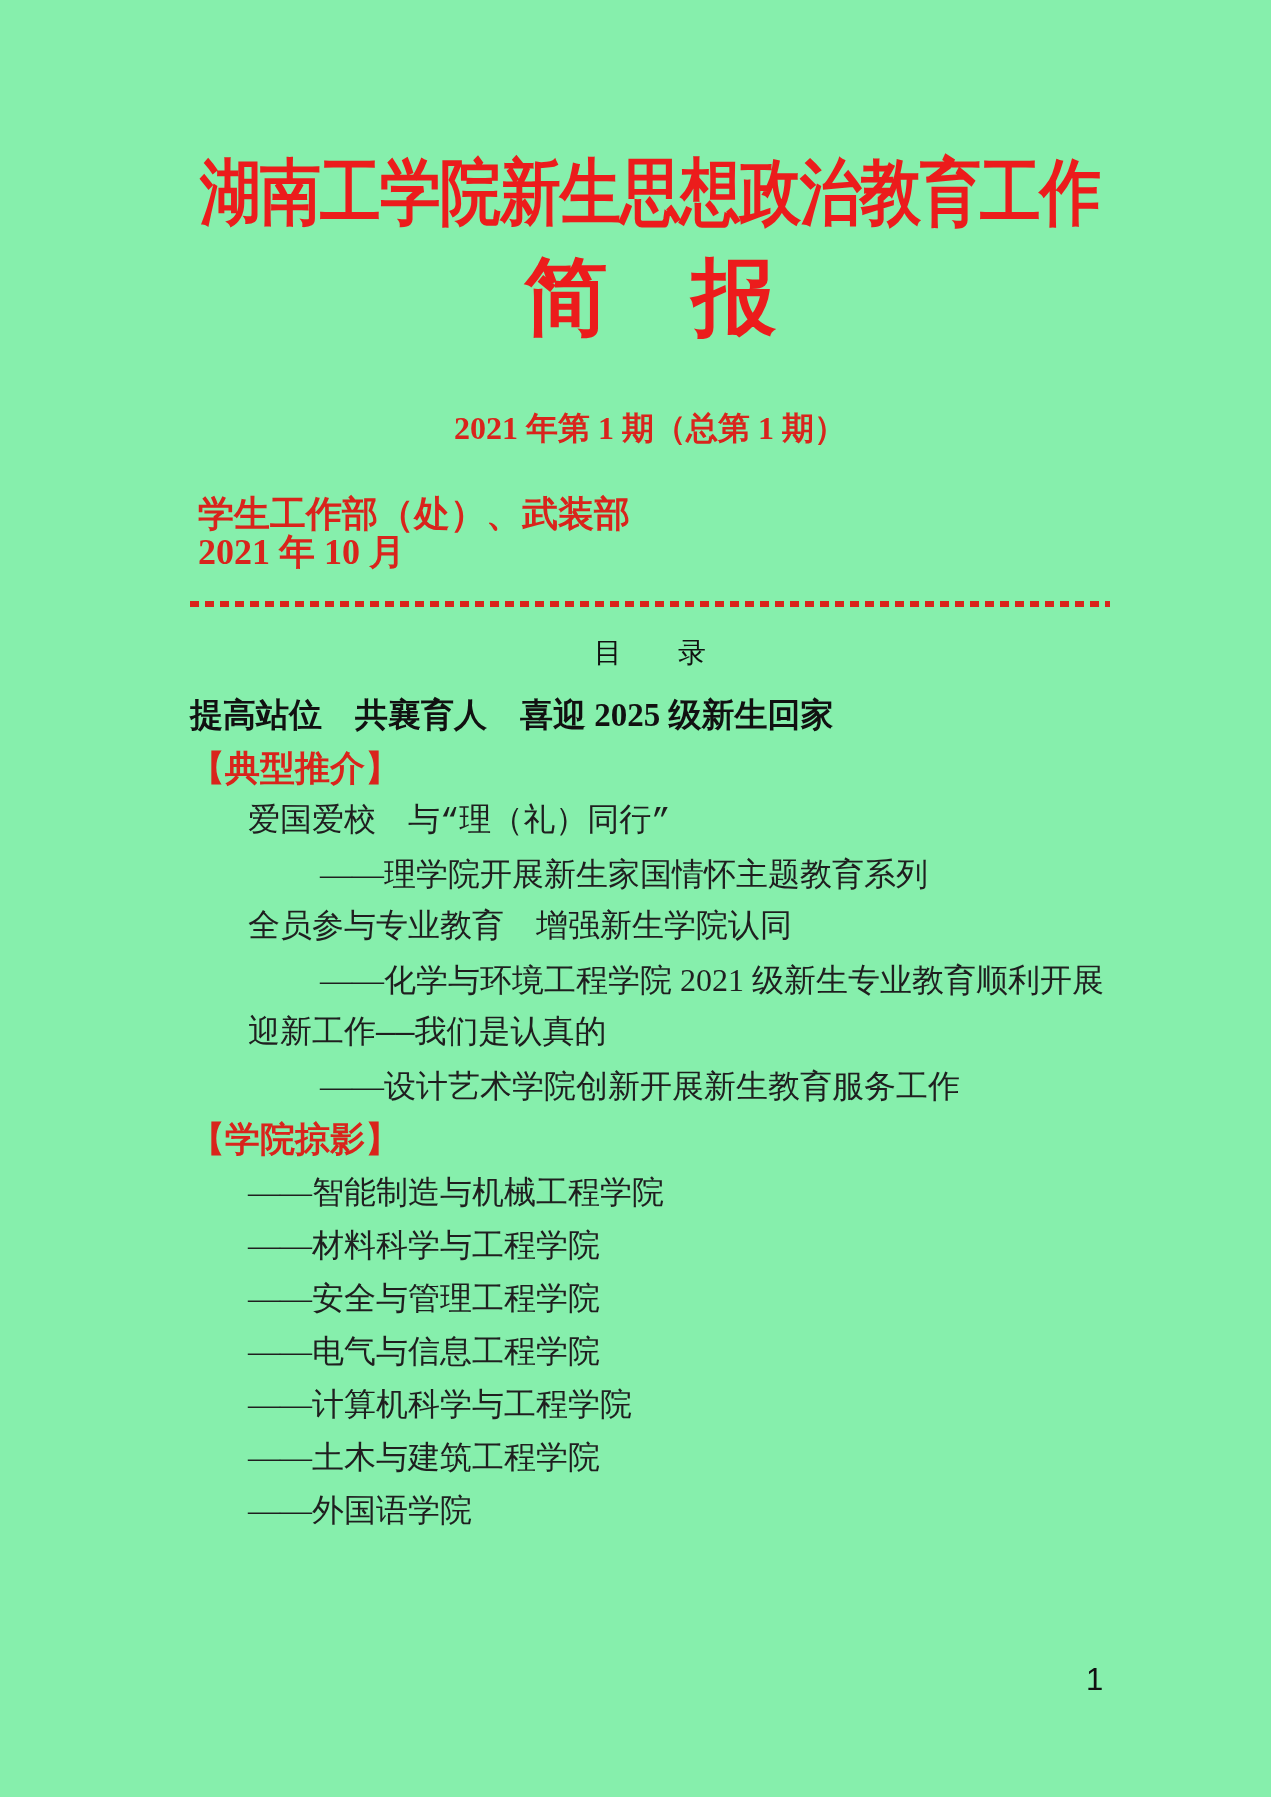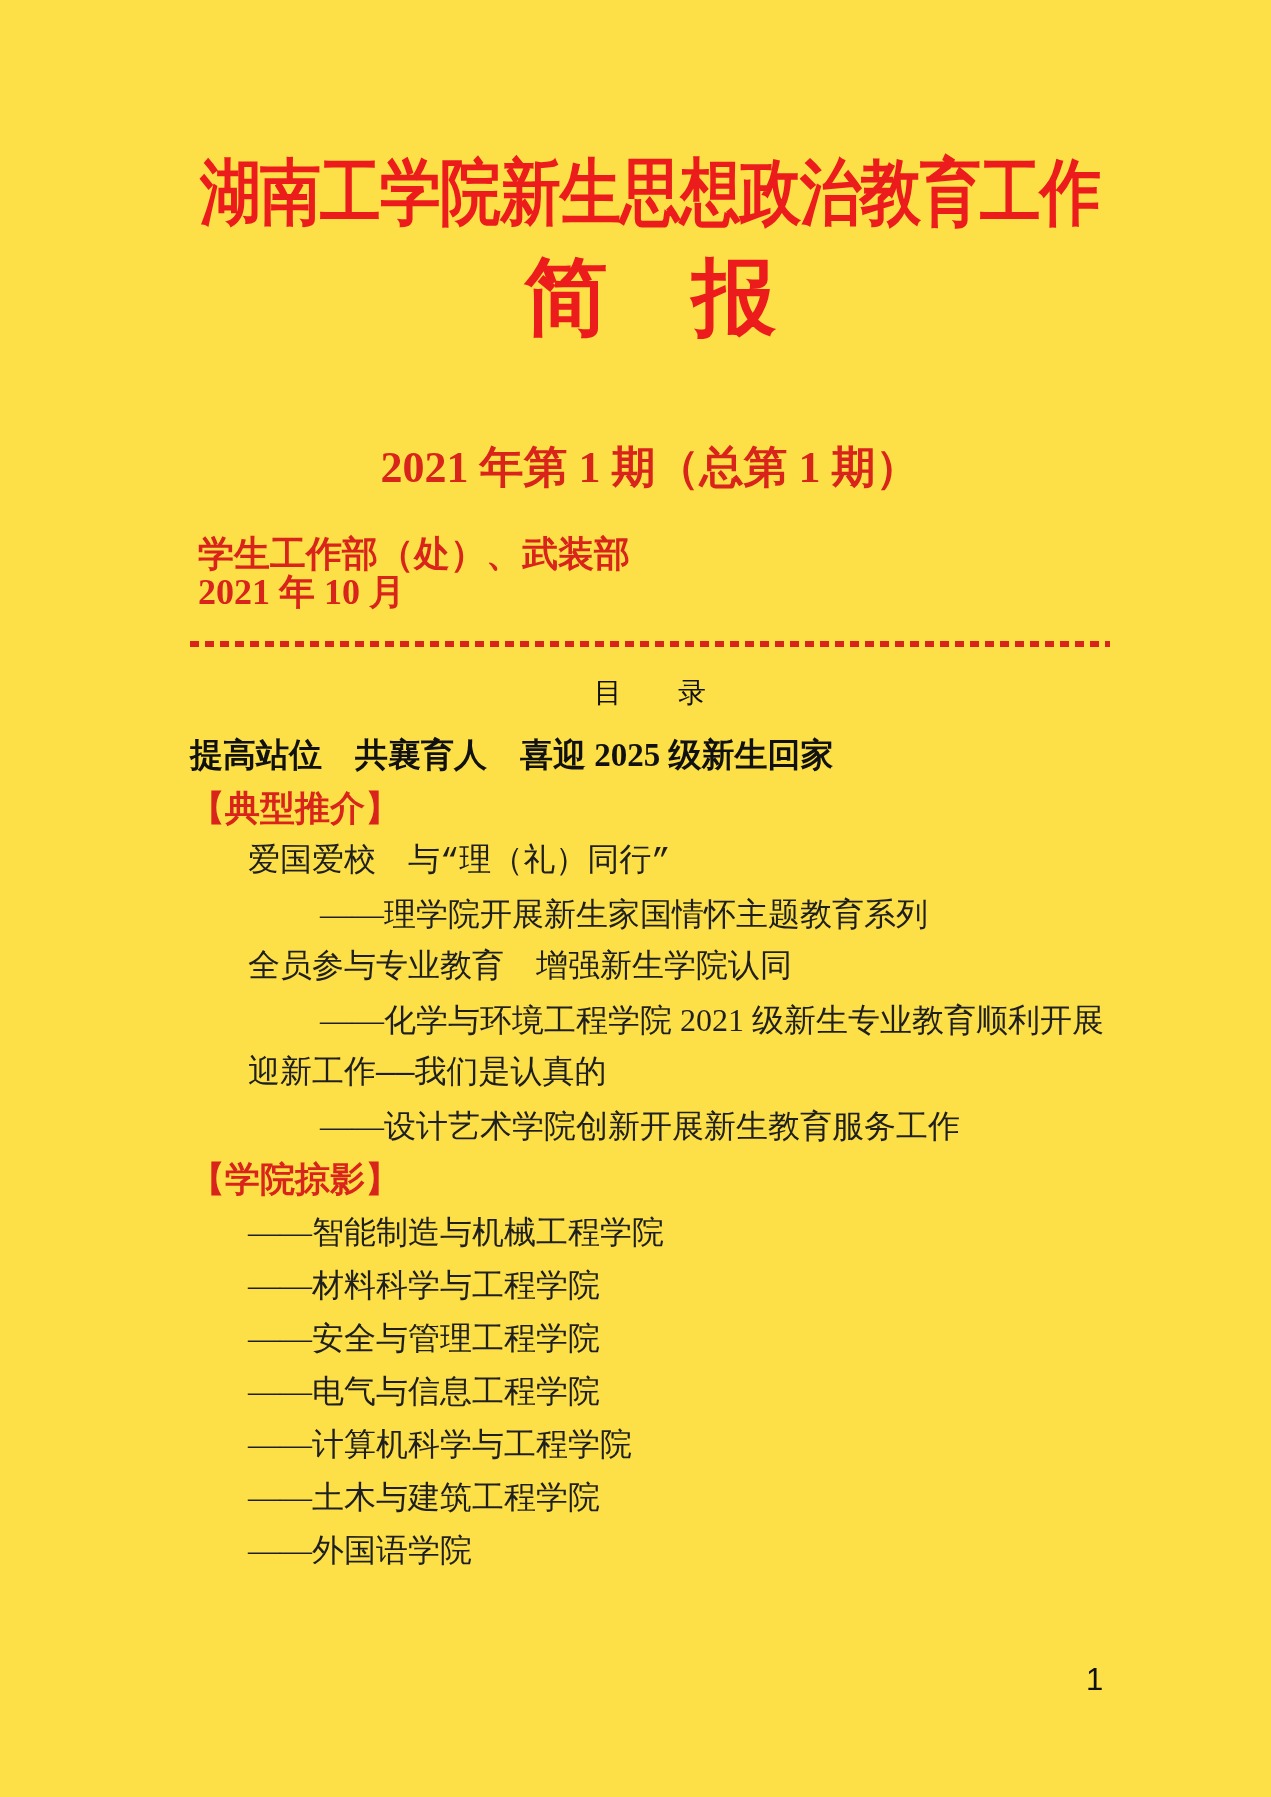--- a/index.html
+++ b/index.html
@@ -1,20 +1,20 @@
 <!DOCTYPE html>
 <html lang="zh"><head>
 <meta charset="utf-8">
 <style>
   * { margin:0; padding:0; box-sizing:border-box; }
   html,body { background:#ffffff; }
   .page {
     position:relative;
     width:1271px; height:1797px;
-    background:#fde047;
+    background:#86efac;
     color:#1f1f1f;
     font-family:"Liberation Serif", serif;
     padding:155px 161px 4px 190px;
     overflow:hidden;
   }
   .title1 {
     text-align:center;
     color:#ec1c1c;
     font-weight:900;
     font-size:61px;
@@ -29,23 +29,23 @@
     color:#ec1c1c;
     font-weight:900;
     font-size:84px;
     line-height:94px;
     margin-top:16px;
   }
   .issue {
     text-align:center;
     color:#d9241c;
     font-weight:bold;
-    font-size:44px;
+    font-size:32px;
     line-height:38px;
-    margin-top:104px;
+    margin-top:64px;
   }
   .dept-row {
     display:flex;
     justify-content:flex-start;
     align-items:baseline;
     color:#d9241c;
     font-weight:bold;
     font-size:36px;
     line-height:38px;
     margin-top:48px;

